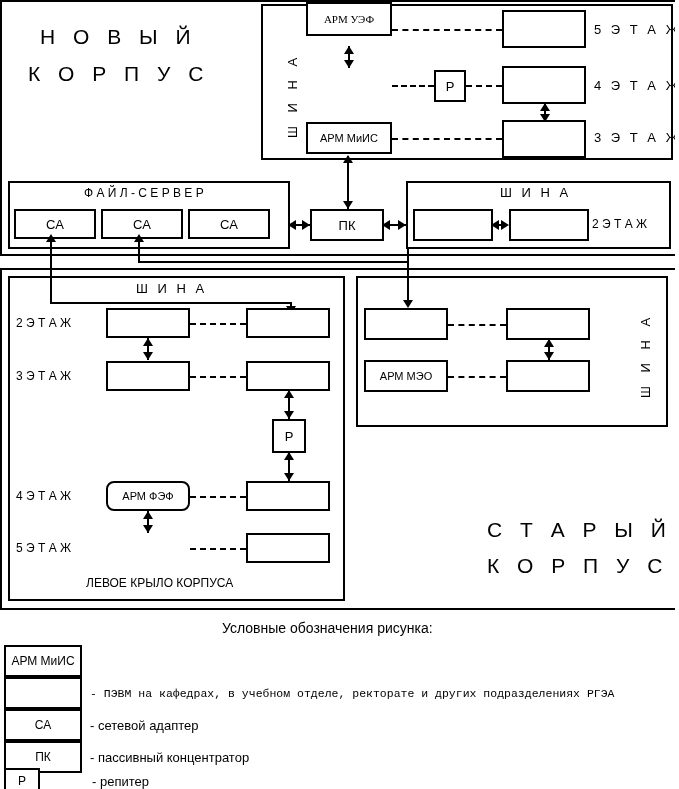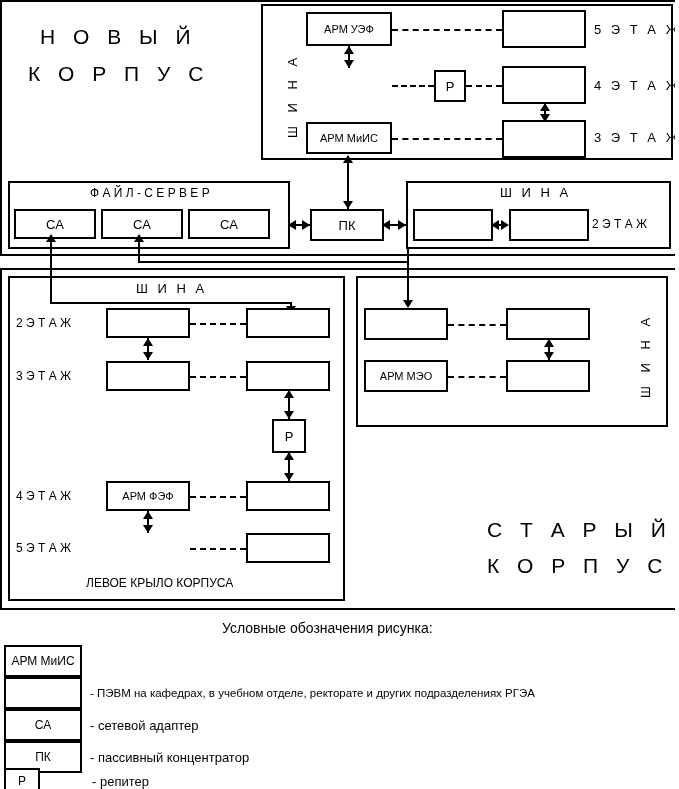--- a/index.html
+++ b/index.html
@@ -41,21 +41,21 @@
 <div id="page">
 
   <div class="frame" style="left:0px;top:0px;width:679px;height:256px;"></div>
 
   <div class="lbl big" style="left:40px;top:25px;">Н О В Ы Й</div>
   <div class="lbl big" style="left:28px;top:62px;">К О Р П У С</div>
 
   <div class="frame" style="left:261px;top:4px;width:412px;height:156px;"></div>
   <div class="vert" style="left:285px;top:138px;">Ш И Н А</div>
 
-  <div class="node small" style="left:306px;top:12px;width:86px;height:34px;">АРМ УЭФ</div>
+  <div class="node small" style="left:306px;top:2px;width:86px;height:34px;font-family:Liberation Serif, serif;">АРМ УЭФ</div>
   <div class="hdash" style="left:392px;top:29px;width:110px;"></div>
   <div class="node" style="left:502px;top:10px;width:84px;height:38px;"></div>
   <div class="lbl sp" style="left:594px;top:22px;">5 Э Т А Ж</div>
 
   <div class="vline" style="left:348px;top:46px;height:22px;"></div>
   <div class="arrow ar-up" style="left:344px;top:46px;"></div>
   <div class="arrow ar-dn" style="left:344px;top:60px;"></div>
 
   <div class="hdash" style="left:392px;top:85px;width:42px;"></div>
   <div class="node" style="left:434px;top:70px;width:32px;height:32px;">Р</div>
@@ -66,21 +66,21 @@
   <div class="vline" style="left:544px;top:104px;height:18px;"></div>
   <div class="arrow ar-up" style="left:540px;top:103px;"></div>
   <div class="arrow ar-dn" style="left:540px;top:114px;"></div>
 
   <div class="node small" style="left:306px;top:122px;width:86px;height:32px;">АРМ МиИС</div>
   <div class="hdash" style="left:392px;top:138px;width:110px;"></div>
   <div class="node" style="left:502px;top:120px;width:84px;height:38px;"></div>
   <div class="lbl sp" style="left:594px;top:130px;">3 Э Т А Ж</div>
 
   <div class="frame" style="left:8px;top:181px;width:282px;height:68px;"></div>
-  <div class="lbl cap" style="left:90px;top:186px;">Ф А Й Л - С Е Р В Е Р</div>
+  <div class="lbl cap" style="left:84px;top:186px;">Ф А Й Л - С Е Р В Е Р</div>
 
   <div class="node" style="left:14px;top:209px;width:82px;height:30px;">СА</div>
   <div class="node" style="left:101px;top:209px;width:82px;height:30px;">СА</div>
   <div class="node" style="left:188px;top:209px;width:82px;height:30px;">СА</div>
 
   <div class="hline" style="left:290px;top:224px;width:20px;"></div>
   <div class="arrow ar-lf" style="left:288px;top:220px;"></div>
   <div class="arrow ar-rt" style="left:302px;top:220px;"></div>
 
   <div class="node" style="left:310px;top:209px;width:74px;height:32px;">ПК</div>
@@ -133,21 +133,21 @@
 
   <div class="vline" style="left:288px;top:391px;height:28px;"></div>
   <div class="arrow ar-up" style="left:284px;top:390px;"></div>
   <div class="arrow ar-dn" style="left:284px;top:411px;"></div>
   <div class="node" style="left:272px;top:419px;width:34px;height:34px;">Р</div>
   <div class="vline" style="left:288px;top:453px;height:28px;"></div>
   <div class="arrow ar-up" style="left:284px;top:452px;"></div>
   <div class="arrow ar-dn" style="left:284px;top:473px;"></div>
 
   <div class="lbl cap" style="left:16px;top:489px;">4 Э Т А Ж</div>
-  <div class="node small" style="left:106px;top:481px;width:84px;height:30px;">АРМ ФЭФ</div>
+  <div class="node small" style="left:106px;top:481px;width:84px;height:30px;border-radius:8px;">АРМ ФЭФ</div>
   <div class="hdash" style="left:190px;top:496px;width:56px;"></div>
   <div class="node" style="left:246px;top:481px;width:84px;height:30px;"></div>
 
   <div class="vline" style="left:147px;top:511px;height:22px;"></div>
   <div class="arrow ar-up" style="left:143px;top:511px;"></div>
   <div class="arrow ar-dn" style="left:143px;top:525px;"></div>
 
   <div class="lbl cap" style="left:16px;top:541px;">5 Э Т А Ж</div>
   <div class="hdash" style="left:190px;top:548px;width:56px;"></div>
   <div class="node" style="left:246px;top:533px;width:84px;height:30px;"></div>
@@ -178,21 +178,21 @@
   <div class="hline" style="left:138px;top:261px;width:271px;"></div>
 
   <div class="legend-title" style="left:222px;top:620px;">Условные обозначения рисунка:</div>
 
   <div class="legend-row" style="left:4px;top:645px;">
     <div class="legend-box" style="width:78px;">АРМ МиИС</div>
   </div>
 
   <div class="legend-row" style="left:4px;top:677px;">
     <div class="legend-box" style="width:78px;"></div>
-    <div class="legend-text" style="font-size:11.5px;">- ПЭВМ на кафедрах, в учебном отделе, ректорате и других подразделениях РГЭА</div>
+    <div class="legend-text" style="font-size:11.5px;font-family:Liberation Mono, monospace;">- ПЭВМ на кафедрах, в учебном отделе, ректорате и других подразделениях РГЭА</div>
   </div>
 
   <div class="legend-row" style="left:4px;top:709px;">
     <div class="legend-box" style="width:78px;">СА</div>
     <div class="legend-text">- сетевой адаптер</div>
   </div>
 
   <div class="legend-row" style="left:4px;top:741px;">
     <div class="legend-box" style="width:78px;">ПК</div>
     <div class="legend-text">- пассивный концентратор</div>

